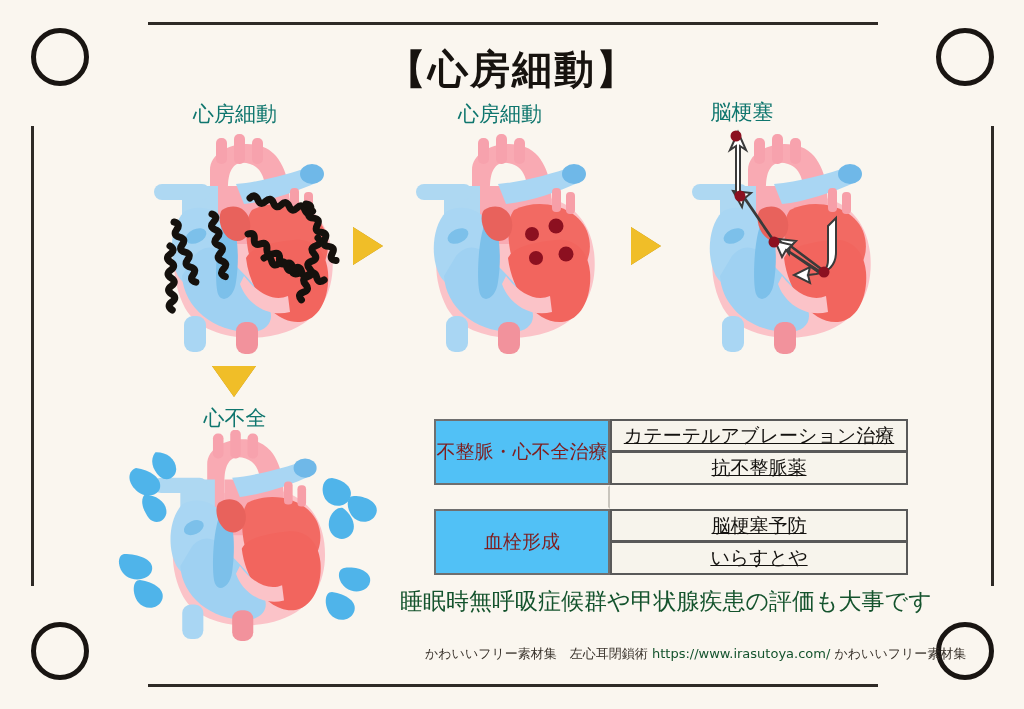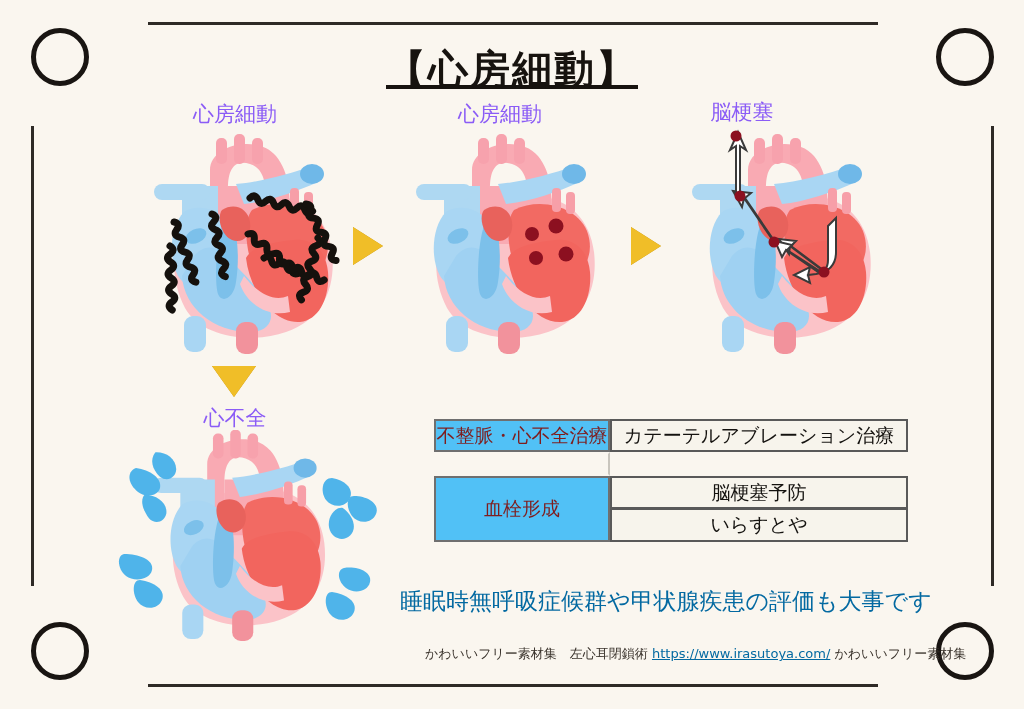--- a/index.html
+++ b/index.html
@@ -43,28 +43,27 @@
   
   .title {
     position: absolute;
     left: 0; right: 0; top: 42px;
     text-align: center;
     font-size: 40px;
     font-weight: bold;
     letter-spacing: 2px;
     color: #17130f;
     font-family: "DejaVu Sans", "Liberation Sans", sans-serif;
-    text-decoration: underline;
   }
 
   
   .stage-label {
     position: absolute;
     font-size: 21px;
-    color: #8b5cf6;
+    color: #0f766e;
     text-align: center;
     white-space: nowrap;
     font-family: Liberation Mono, monospace;
   }
   .label-afib   { left: 155px; top: 100px; width: 160px; }
   .label-clot   { left: 420px; top: 100px; width: 160px; }
   .label-stroke { left: 662px; top: 98px;  width: 160px; }
   .label-hf     { left: 155px; top: 404px; width: 160px; }
 
   
@@ -128,44 +127,44 @@
     border: 2px solid #595959;
     box-sizing: border-box;
     height: 33px;
     display: flex;
     align-items: center;
     justify-content: center;
     font-size: 19px;
     color: #14120f;
     font-family: "DejaVu Sans", "Liberation Sans", sans-serif;
     white-space: nowrap;
+    text-decoration: underline;
   }
   .td-cell + .td-cell { border-top-width: 1px; }
   .td-col.blank .td-cell { background: #faf6ef; border-color: #faf6ef; height: 24px; }
 
   
   .footnote {
     position: absolute;
     left: 400px; top: 586px;
     font-size: 23px;
-    color: #0369a1;
+    color: #14532d;
     white-space: nowrap;
     font-family: "DejaVu Sans", "Liberation Sans", sans-serif;
   }
   .credit {
     position: absolute;
     left: 425px; top: 645px;
     font-size: 13px;
     color: #3a332c;
     white-space: nowrap;
     font-family: "DejaVu Sans", "Liberation Sans", sans-serif;
   }
   .credit .url {
-    color: #0369a1;
-    text-decoration: underline;
+    color: #14532d;
   }
 </style>
 </head>
 <body>
 
 <div id="slide">
 
   <div class="frame-line line-top"></div>
   <div class="frame-line line-bottom"></div>
   <div class="frame-line line-left"></div>
@@ -306,20 +305,21 @@
       </g>
     </svg>
   </div>
 
   <div class="table-wrap">
 
     <div class="trow">
       <div class="th-cell">不整脈・心不全治療</div>
       <div class="td-col">
         <div class="td-cell">カテーテルアブレーション治療</div>
+        <div class="td-cell">抗不整脈薬</div>
       </div>
     </div>
 
     <div class="trow spacer">
       <div class="th-cell blank"></div>
       <div class="td-col blank">
         <div class="td-cell"></div>
       </div>
     </div>
 

